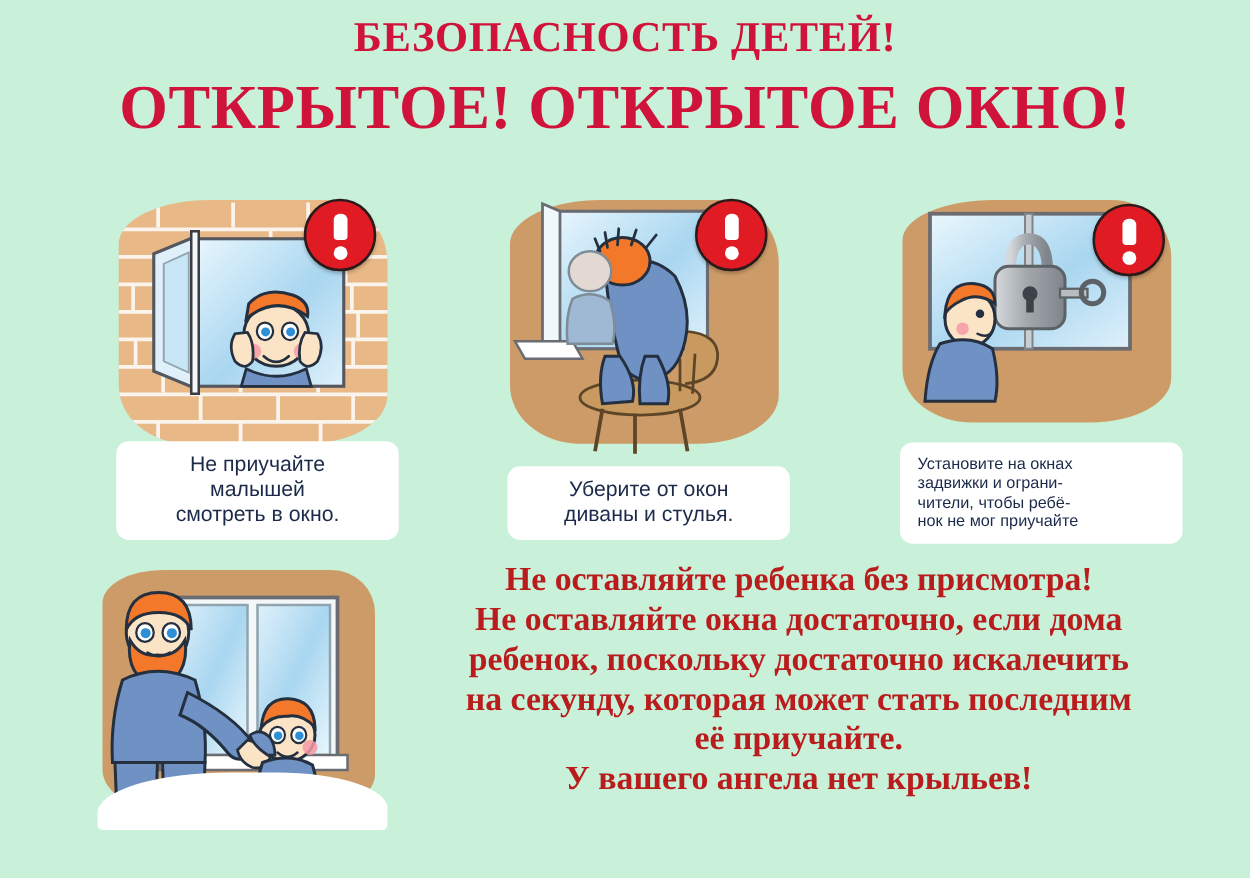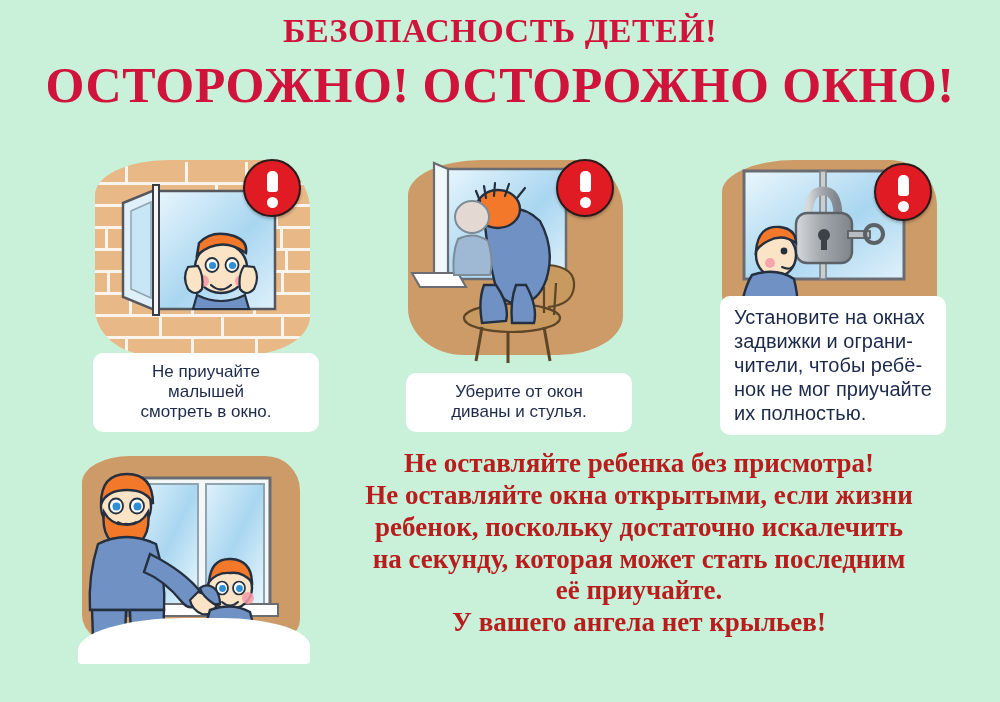--- a/index.html
+++ b/index.html
@@ -78,21 +78,21 @@
     border-radius:10px;
     padding:9px 6px 10px;
     text-align:center;
     color:#1c2a4a;
     font-size:17px;
     line-height:1.18;
     font-family:"Liberation Sans", sans-serif;
   }
   #card-1 { bottom:3px; }
   #card-2 { bottom:3px; }
-  #card-3 { bottom:0px; font-size:20px; line-height:1.2; text-align:left; padding-left:14px; }
+  #card-3 { bottom:0px; font-size:13px; line-height:1.2; text-align:left; padding-left:14px; }
 
   
   .warn {
     position:absolute;
     width:58px; height:58px;
     border-radius:50%;
     background:#e01b24;
     border:2px solid #2a1a1a;
     box-shadow:0 2px 3px rgba(0,0,0,0.25);
   }
@@ -151,21 +151,21 @@
     font-size:27px;
     line-height:1.18;
   }
   #body-text p { margin:0; }
 </style>
 </head>
 <body>
 
 <div id="title-block">
   <div class="title-line" id="title-line-1">БЕЗОПАСНОСТЬ ДЕТЕЙ!</div>
-  <div class="title-line" id="title-line-2">ОСТОРОЖНО! ОСТОРОЖНО ОКНО!</div>
+  <div class="title-line" id="title-line-2">ОТКРЫТОЕ! ОТКРЫТОЕ ОКНО!</div>
 </div>
 
 <div id="panel-row">
 
   <div class="panel" id="panel-1">
     <div class="wall brick">
       <div class="brick-lines">
         <i style="top:22px"></i>
           <i style="top:44px"></i>
           <i style="top:66px"></i>
@@ -323,21 +323,20 @@
       <path d="M40 120 q24 -8 42 4 q6 24 2 42 l-56 0 q2 -30 12 -46 z" fill="#6f91c4" stroke="#24303f" stroke-width="2.4"></path>
     </svg>
 
     <div class="warn" id="warn-3"></div>
 
     <div class="card" id="card-3">
       <div>Установите на окнах</div>
       <div>задвижки и ограни-</div>
       <div>чители, чтобы ребё-</div>
       <div>нок не мог приучайте</div>
-      <div>их полностью.</div>
     </div>
   </div>
 </div>
 
 <div id="panel-4">
   <div id="panel4-wall"></div>
 
   <svg width="232" height="212" style="position:absolute;left:0;top:0">
     <defs>
       <linearGradient id="g4" x1="0" y1="0" x2="1" y2="1">
@@ -386,18 +385,18 @@
       <path d="M132 158 q22 -8 40 2 q8 26 4 52 l-50 0 q-2 -30 6 -54 z" fill="#6f91c4" stroke="#24303f" stroke-width="2.4"></path>
       <path d="M172 172 q12 6 12 18 q-2 8 -10 6 q-6 -8 -6 -22 z" fill="#6f91c4" stroke="#24303f" stroke-width="2.2"></path>
     </g>
   </svg>
 
   <div id="panel4-snow"></div>
 </div>
 
 <div id="body-text">
   <p>Не оставляйте ребенка без присмотра!</p>
-  <p>Не оставляйте окна открытыми, если жизни</p>
+  <p>Не оставляйте окна достаточно, если дома</p>
   <p>ребенок, поскольку достаточно искалечить</p>
   <p>на секунду, которая может стать последним</p>
   <p>её приучайте.</p>
   <p>У вашего ангела нет крыльев!</p>
 </div>
 
 </body></html>

